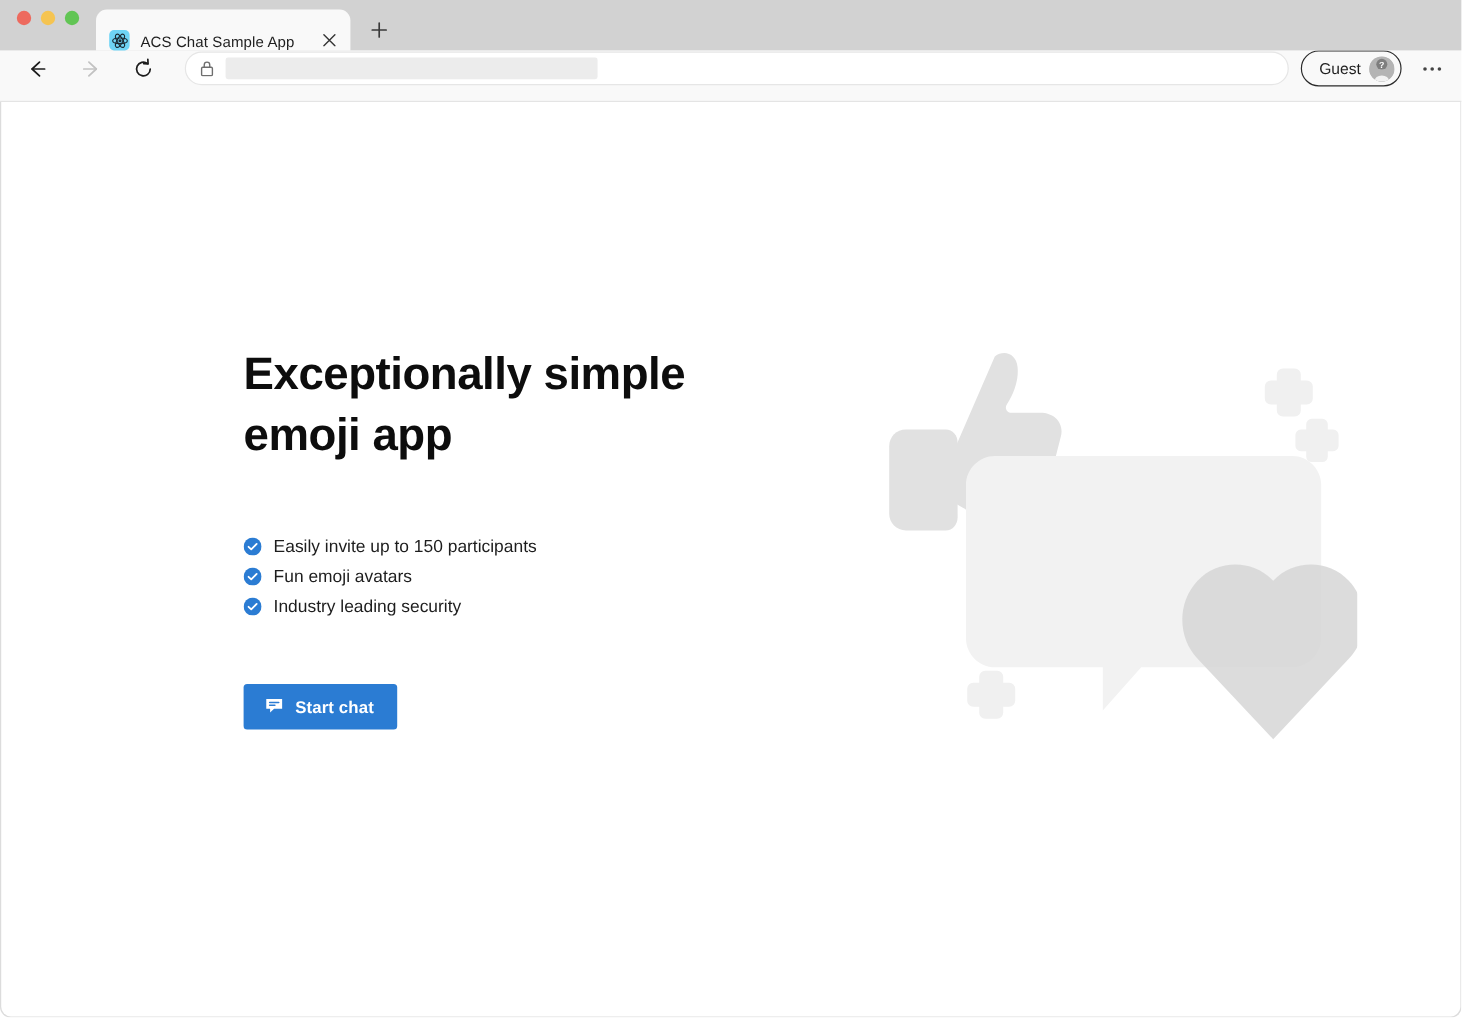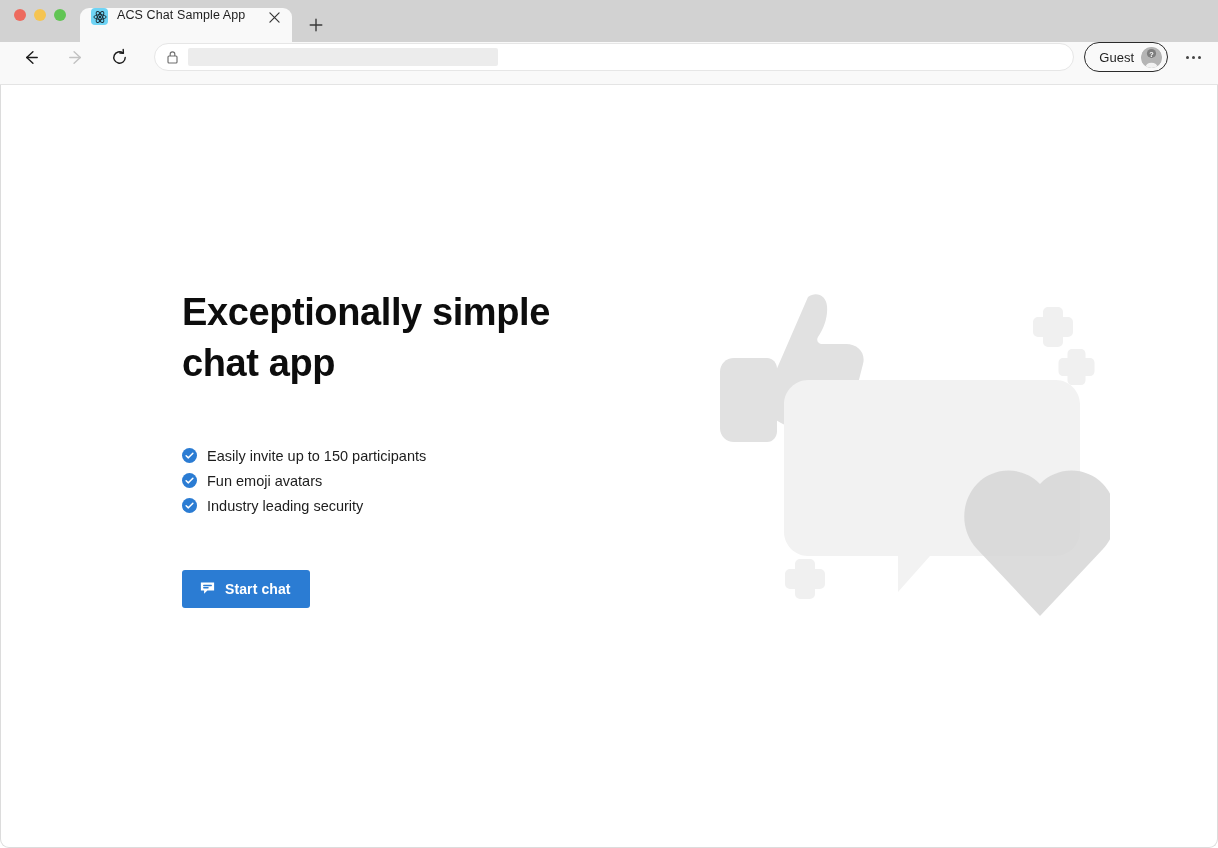--- a/index.html
+++ b/index.html
@@ -50,21 +50,21 @@
   .tl-max   { background: #61c554; }
 
   .tab {
     margin-left: 14px;
     margin-bottom: 0;
     height: 34px;
     width: 212px;
     background: #f9f9f9;
     border-radius: 9px 9px 0 0;
     display: flex;
-    align-items: flex-start;
+    align-items: flex-end;
     padding: 0 9px 0 11px;
     gap: 9px;
     position: relative;
   }
 
   .tab-favicon {
     width: 17px;
     height: 17px;
     border-radius: 4px;
     background: #6fd4f5;
@@ -211,21 +211,21 @@
   }
 
   .hero-inner {
     width: 100%;
     display: flex;
     align-items: center;
     padding-left: 181px;
     margin-top: -38px;
   }
 
-  .hero-text { width: 430px; flex: 0 0 auto; }
+  .hero-text { width: 430px; flex: 0 0 auto; margin-left: 21px; }
 
   .hero-title {
     font-size: 38px;
     font-weight: bold;
     color: #0d0d0d;
     line-height: 51px;
     letter-spacing: -0.4px;
     margin-bottom: 0;
   }
 
@@ -364,21 +364,21 @@
     </div>
   </div>
 
   <div class="viewport">
     <div class="hero">
       <div class="hero-inner">
 
         <div class="hero-text">
           <h1 class="hero-title">
             <span>Exceptionally simple</span><br>
-            <span>chat app</span>
+            <span>emoji app</span>
           </h1>
 
           <ul class="feature-list">
             <li class="feature-item">
               <span class="feature-check">
                 <svg width="15" height="15" viewBox="0 0 16 16">
                   <circle cx="8" cy="8" r="8" fill="#2b7cd3"></circle>
                   <path d="M4.4 8.2 L6.8 10.5 L11.6 5.6" fill="none" stroke="#ffffff" stroke-width="1.6" stroke-linecap="round" stroke-linejoin="round"></path>
                 </svg>
               </span>

